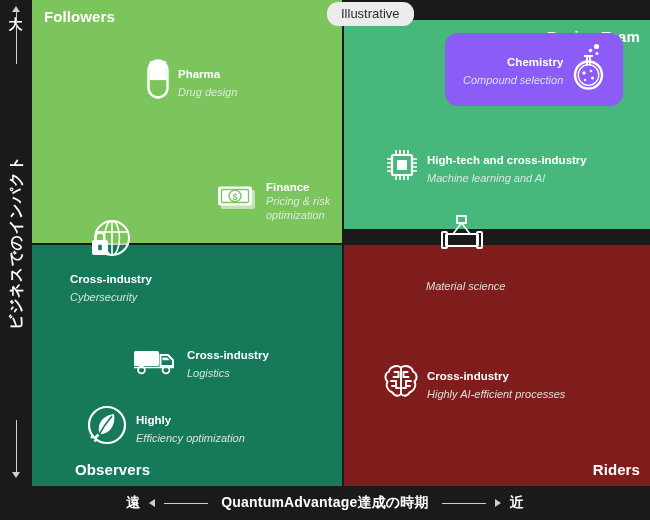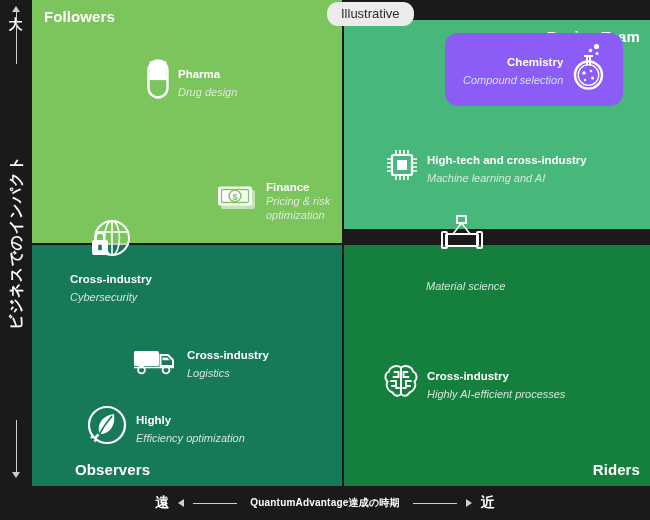--- a/index.html
+++ b/index.html
@@ -189,21 +189,21 @@
     background: #cfcfcf;
   }
   .h-arrow-l, .h-arrow-r {
     width: 0; height: 0;
     border-top: 4px solid transparent;
     border-bottom: 4px solid transparent;
   }
   .h-arrow-l { border-right: 6px solid #cfcfcf; }
   .h-arrow-r { border-left: 6px solid #cfcfcf; }
   .h-title {
-    font-size: 10px;
+    font-size: 14px;
     font-weight: bold;
     color: #ffffff;
     letter-spacing: 0.2px;
     white-space: nowrap;
     margin: 0 4px;
   }
 </style>
 </head>
 <body>
 
@@ -230,21 +230,21 @@
     </div>
 
     <div class="quad q-tr" style="background:#48b77b">
       <div class="quad-label ql-tr">Racing Team</div>
     </div>
 
     <div class="quad q-bl" style="background:#15795a">
       <div class="quad-label ql-bl">Observers</div>
     </div>
 
-    <div class="quad q-br" style="background:#15803d">
+    <div class="quad q-br" style="background:#7f1d1d">
       <div class="quad-label ql-br">Riders</div>
     </div>
 
     <div class="badge">Illustrative</div>
 
     <div class="item icon-left" style="left:113px; top:58px;">
       <span class="icon">
         <svg width="26" height="42" viewBox="0 0 26 42">
           <rect x="3.5" y="2.5" width="19" height="37" rx="9.5" ry="9.5" fill="none" stroke="#ffffff" stroke-width="2.4"></rect>
           <path d="M4.7 3.2 h16.6 v17.8 h-16.6 z" fill="#ffffff"></path>

